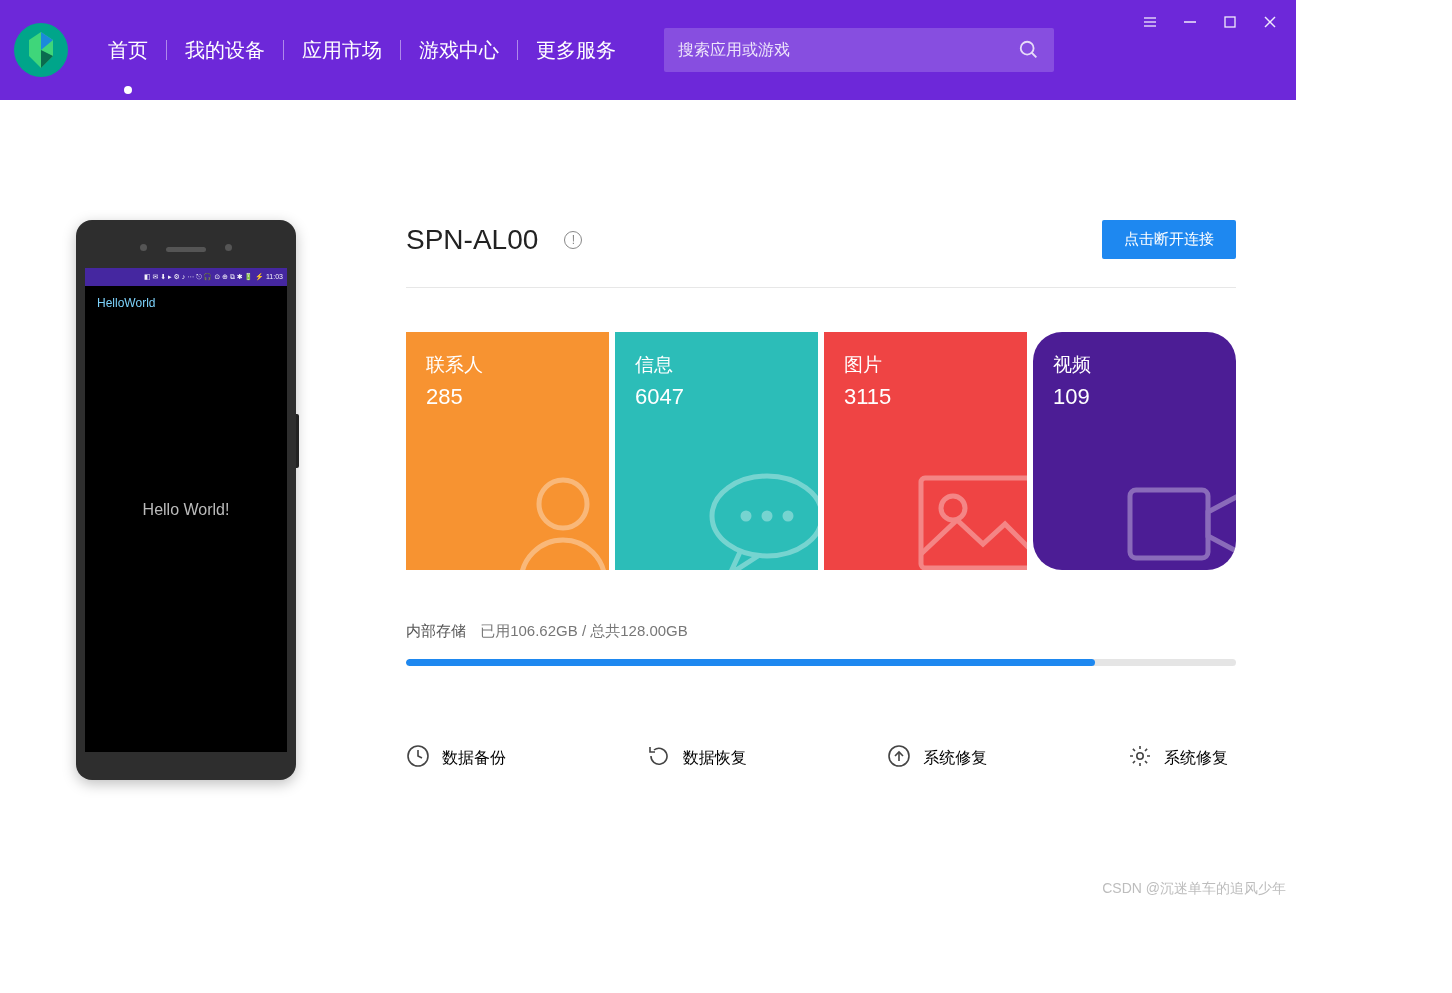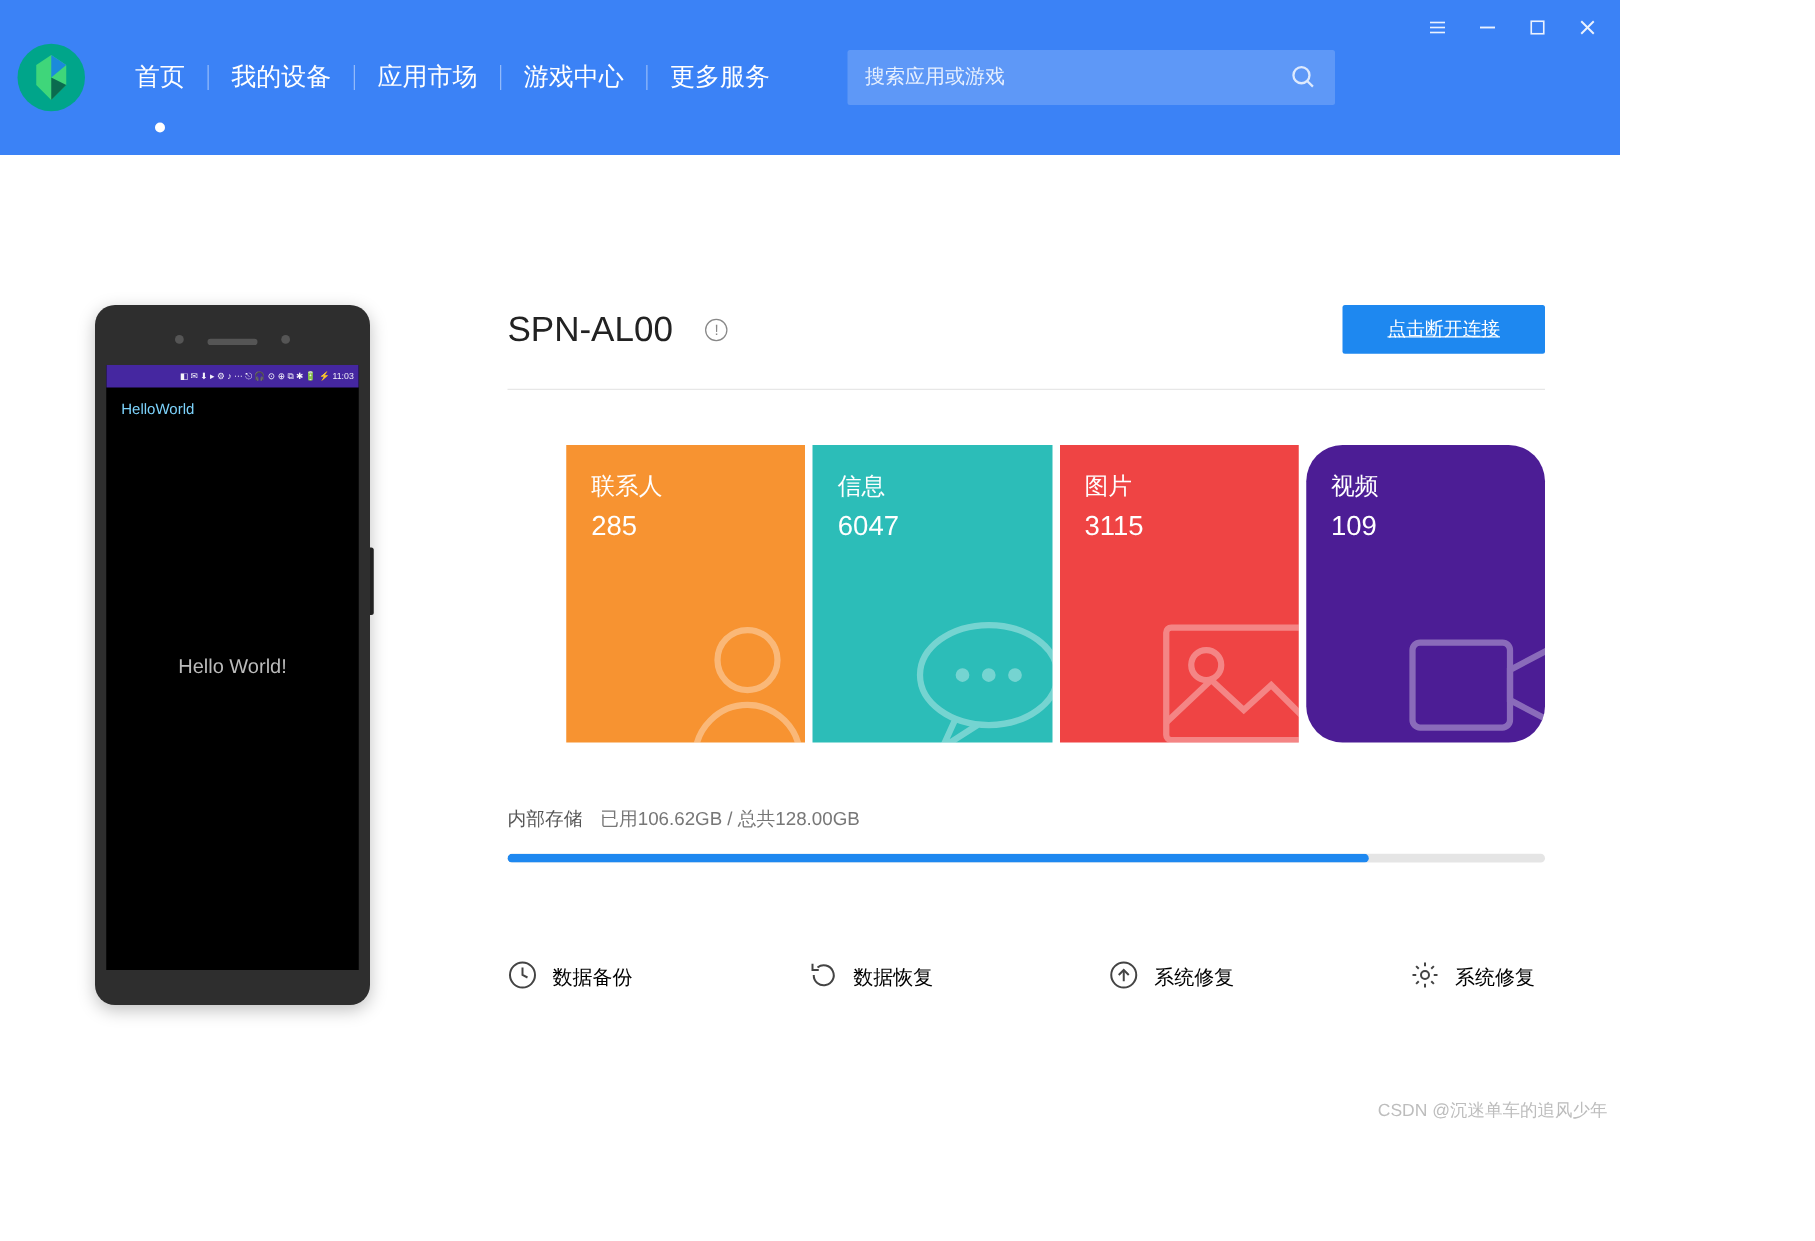--- a/index.html
+++ b/index.html
@@ -1,26 +1,26 @@
 <!DOCTYPE html>
 <html><head>
 <meta charset="utf-8">
 <style>
 * { margin:0; padding:0; box-sizing:border-box; font-family:"Microsoft YaHei","PingFang SC",Arial,sans-serif; }
 body { background:#fff; width:1296px; height:906px; position:relative; transform-origin:top left; }
 
 
-.header { background:#3b82f6; height:124px; display:flex; align-items:center; padding:0 20px 0 14px; position:relative; }
+.header { background:#6d28d9; height:100px; display:flex; align-items:center; padding:0 20px 0 14px; position:relative; }
 .logo { width:54px; height:54px; border-radius:50%; background:#00a58a; display:flex; align-items:center; justify-content:center; margin-right:22px; position:relative; overflow:hidden; }
 .logo svg { width:44px; height:44px; }
 .nav { display:flex; align-items:center; gap:0; }
 .nav-item { color:#fff; font-size:20px; padding:0 18px; position:relative; cursor:pointer; line-height:1; }
 .nav-sep { width:1px; height:20px; background:rgba(255,255,255,.45); }
 .nav-item.active::after { content:""; position:absolute; bottom:-34px; left:50%; transform:translateX(-50%); width:8px; height:8px; border-radius:50%; background:#fff; }
-.search { margin-left:44px; background:rgba(255,255,255,.18); border-radius:2px; height:44px; width:390px; display:flex; align-items:center; padding:0 14px; }
+.search { margin-left:30px; background:rgba(255,255,255,.18); border-radius:2px; height:44px; width:390px; display:flex; align-items:center; padding:0 14px; }
 .search input { flex:1; background:transparent; border:none; outline:none; color:#fff; font-size:16px; }
 .search input::placeholder { color:rgba(255,255,255,.85); }
 .search-icon { width:22px; height:22px; opacity:.8; }
 .win-controls { position:absolute; right:18px; top:14px; display:flex; gap:24px; }
 .win-controls span { color:#fff; opacity:.9; cursor:pointer; font-size:16px; display:flex; align-items:center; justify-content:center; width:16px; height:16px; }
 
 
 .main { display:flex; padding:120px 60px 0 76px; gap:110px; }
 
 
@@ -34,29 +34,29 @@
 .statusbar { background:#4527a0; height:18px; width:100%; display:flex; align-items:center; justify-content:flex-end; padding:0 4px; }
 .status-icons{color:#fff;font-size:7px;letter-spacing:0px;white-space:nowrap;opacity:.95;}
 .app-title { color:#7dd3fc; font-size:12px; padding:10px 12px; }
 .screen-center { position:absolute; top:50%; left:50%; transform:translate(-50%,-50%); color:#bbb; font-size:16px; }
 
 
 .right { flex:1; }
 .device-head { display:flex; align-items:center; justify-content:space-between; padding-bottom:28px; border-bottom:1px solid #e7e7e7; }
 .device-name { font-size:28px; font-weight:400; color:#222; display:flex; align-items:center; gap:26px; }
 .info-icon { width:18px;height:18px;border:1.5px solid #888;border-radius:50%;display:inline-flex;align-items:center;justify-content:center;font-size:12px;color:#888;}
-.disconnect-btn { background:#1e88f0; color:#fff; border:none; padding:10px 36px; font-size:15px; border-radius:2px; cursor:pointer;text-decoration:underline; }
+.disconnect-btn { background:#1e88f0; color:#fff; border:none; padding:10px 22px; font-size:15px; border-radius:2px; cursor:pointer; }
 
 
 .tiles { display:flex; gap:6px; margin-top:44px; }
 .tile { flex:1; height:238px; color:#fff; padding:20px 20px; position:relative; overflow:hidden; cursor:pointer; }
 .tile .t-label { font-size:19px; }
 .tile .t-value { font-size:22px; margin-top:6px; }
 .tile svg.bg { position:absolute; right:-14px; bottom:-14px; opacity:.35; }
-.t-orange { background:#f79331;margin-left:47px; }
+.t-orange { background:#f79331; }
 .t-teal   { background:#2cbdb8; }
 .t-green  { background:#ef4444; }
 .t-purple { background:#4c1d95;border-radius:29px; }
 
 
 .storage { margin-top:52px; }
 .storage-label { color:#777; font-size:15px; }
 .storage-label .lbl { color:#555; margin-right:10px; }
 .progress { margin-top:18px; height:7px; background:#e5e5e5; border-radius:4px; overflow:hidden; }
 .progress-fill { height:100%; background:#1e88f0; border-radius:4px; }

